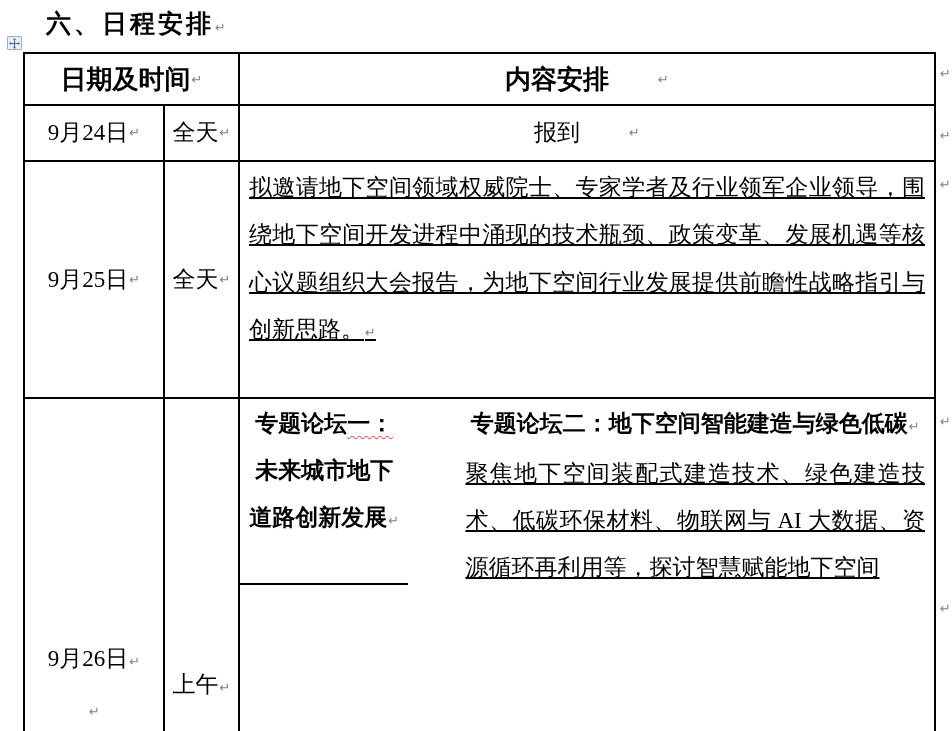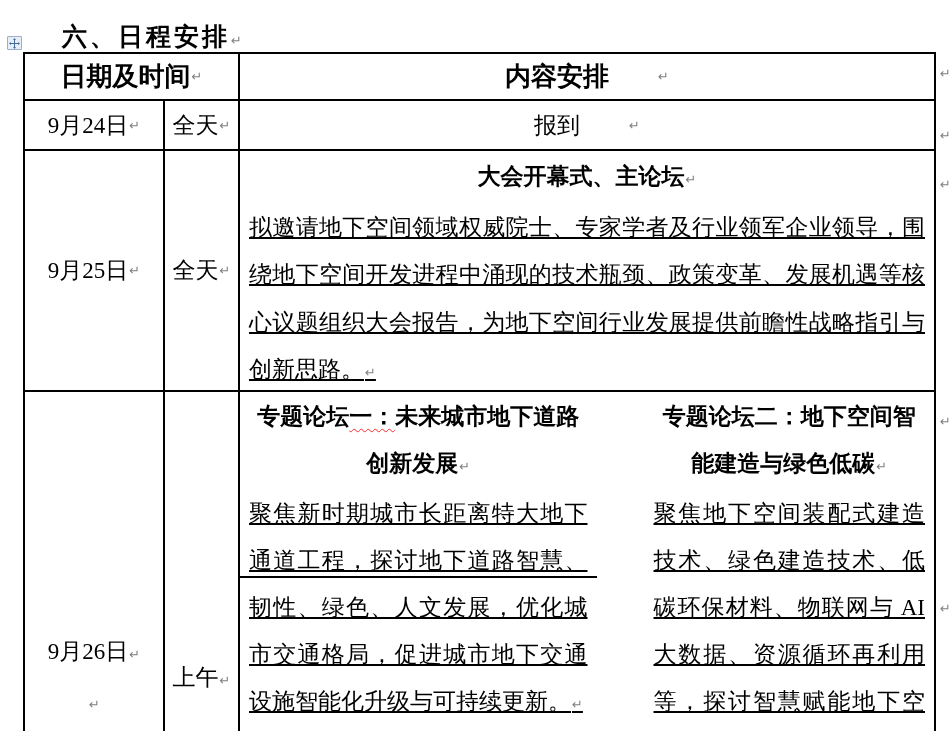--- a/index.html
+++ b/index.html
@@ -3,25 +3,24 @@
 <meta charset="utf-8">
 <style>
   html,body{margin:0;padding:0;background:#fff;}
   .page{
     position:relative;width:952px;height:731px;background:#ffffff;
     overflow:hidden;
     font-family:"Liberation Serif","DejaVu Serif",serif;
     color:#000;
   }
   .title{
-    position:absolute;left:46px;top:20px;
+    position:absolute;left:46px;top:2px;
     font-family:"Liberation Sans","DejaVu Sans",sans-serif;
-    font-weight:bold;font-size:25px;line-height:32px;letter-spacing:3px;
+    font-weight:bold;font-size:25px;line-height:42px;letter-spacing:3px;
     white-space:nowrap;
-    margin-left:16px;
   }
   .pmark{
     font-family:"DejaVu Sans",sans-serif;
     font-weight:normal;font-size:13px;color:#7f7f7f;
     letter-spacing:0;margin-left:1px;vertical-align:baseline;
   }
   .handle{
     position:absolute;left:7px;top:36px;width:15px;height:14px;
     background:#e7eef7;border:1px solid #99afcc;border-radius:1px;
     display:flex;align-items:center;justify-content:center;box-sizing:border-box;
@@ -117,38 +116,36 @@
       <div class="cell c1 vcenter bodytxt">
           <span>9月25日</span>
           <span class="pmark">↵</span>
         </div>
       <div class="cell c2 vcenter bodytxt">
           <span>全天</span>
           <span class="pmark">↵</span>
         </div>
       <div class="cell c3">
         <div class="content">
-          <div class="chead"><span>大会开幕式、主论坛</span><span class="pmark">↵</span></div>
           <div class="cbody"><span>拟邀请地下空间领域权威院士、专家学者及行业领军企业领导，围绕地下空间开发进程中涌现的技术瓶颈、政策变革、发展机遇等核心议题组织大会报告，为地下空间行业发展提供前瞻性战略指引与创新思路。</span><span class="pmark">↵</span></div>
         </div>
       </div>
     </div>
 
     <div class="row r3">
       <div class="cell c1 colstack bodytxt" style="padding-top:236px;">
         <div class="d3line"><span>9月26日</span><span class="pmark">↵</span></div>
         <div class="d3line"><span class="pmark">↵</span></div>
       </div>
       <div class="cell c2 colstack bodytxt" style="padding-top:262px;">
         <div class="d3line"><span>上午</span><span class="pmark">↵</span></div>
       </div>
       <div class="cell c3" style="display:flex;flex-direction:row;">
         <div class="sub subA">
           <div class="chead"><span>专题论坛</span><span class="wavy">一：</span><span>未来城市地下道路创新发展</span><span class="pmark">↵</span></div>
-          <div class="cbody"><span>聚焦新时期城市长距离特大地下通道工程，探讨地下道路智慧、韧性、绿色、人文发展，优化城市交通格局，促进城市地下交通设施智能化升级与可持续更新。</span><span class="pmark">↵</span></div>
         </div>
         <div class="sub" style="flex:1 1 auto;">
           <div class="chead"><span>专题论坛二：地下空间智能建造与绿色低碳</span><span class="pmark">↵</span></div>
           <div class="cbody"><span>聚焦地下空间装配式建造技术、绿色建造技术、低碳环保材料、物联网与 AI 大数据、资源循环再利用等，探讨智慧赋能地下空间</span></div>
         </div>
       </div>
     </div>
 
   </div>
 

